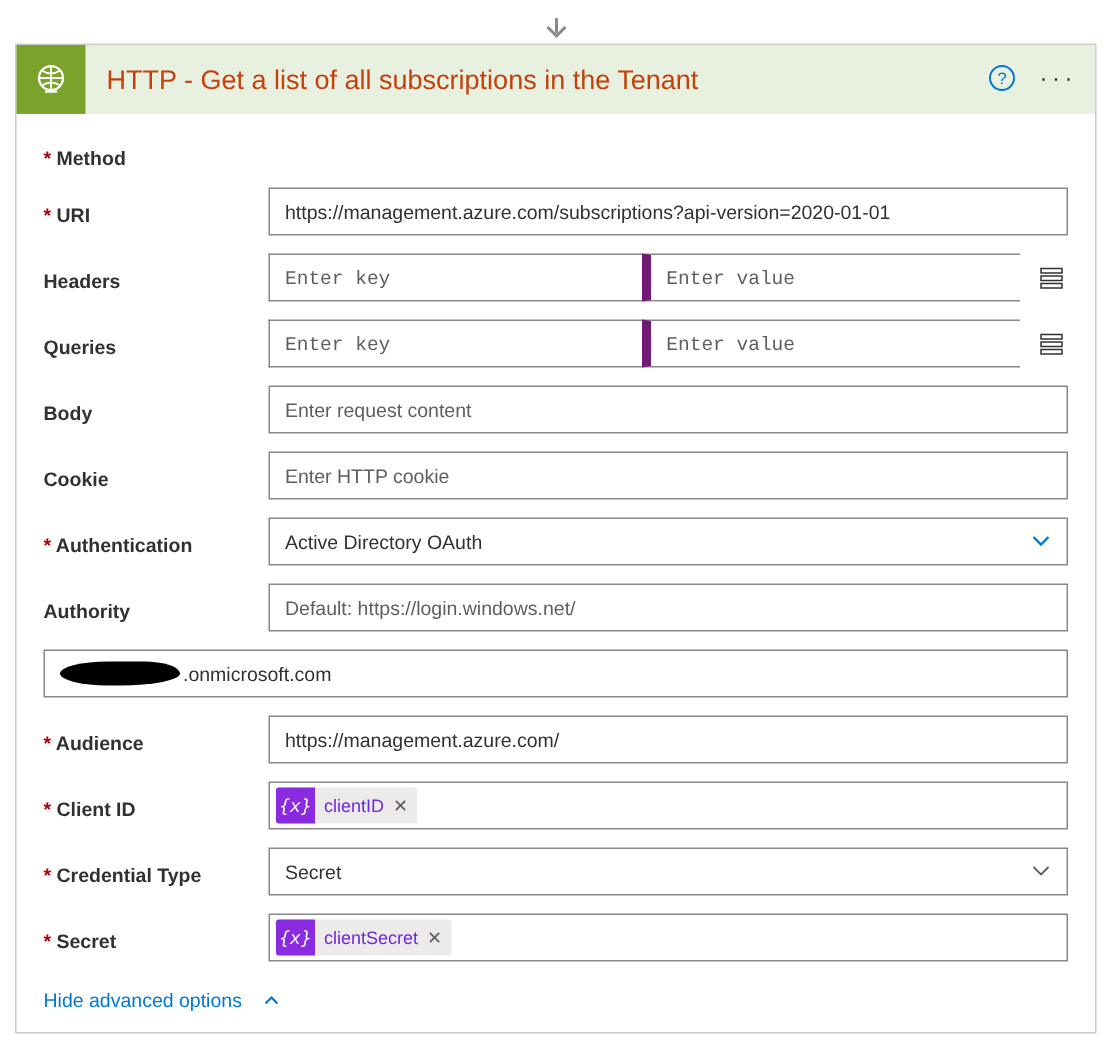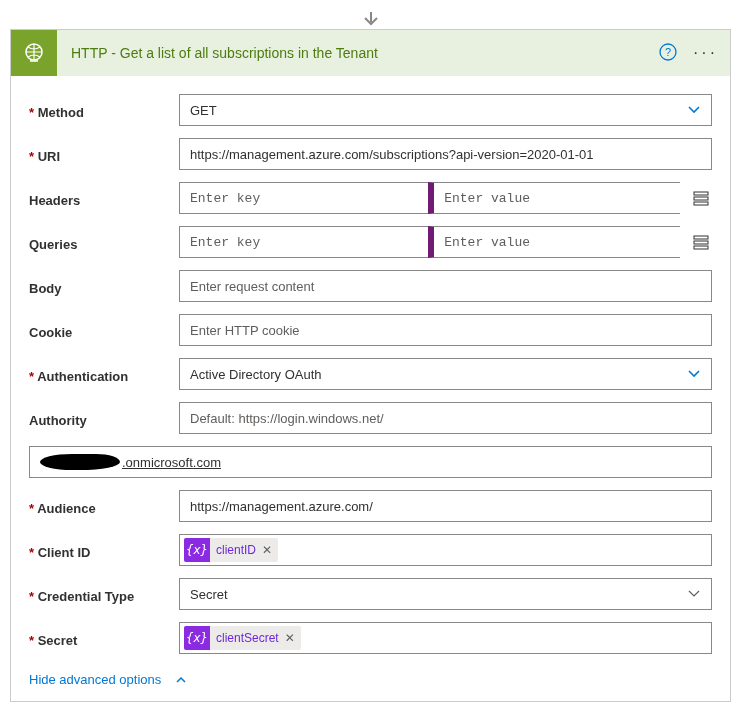--- a/index.html
+++ b/index.html
@@ -31,22 +31,22 @@
     width: 46px;
     height: 46px;
     background: #7aa32b;
     display: flex;
     align-items: center;
     justify-content: center;
     margin-right: 14px;
   }
   .header-title {
     flex: 1;
-    font-size: 14px;
-    color: #4d7c0f;
+    font-size: 18px;
+    color: #c2410c;
   }
   .header-actions {
     display: flex;
     align-items: center;
     gap: 16px;
   }
   .body {
     padding: 18px 18px 14px 18px;
   }
   .row {
@@ -180,28 +180,20 @@
         </svg>
       </span>
       <span style="letter-spacing:3px;color:#323130;font-size:16px;">···</span>
     </div>
   </div>
 
   <div class="body">
 
     <div class="row">
       <div class="label req">Method</div>
-      <div class="field-wrap">
-        <div class="select">
-          <span>GET</span>
-          <svg width="14" height="14" viewBox="0 0 14 14">
-              <path d="M2 4 l5 5 l5 -5" class="chev-blue" stroke-width="1.6" fill="none"></path>
-            </svg>
-        </div>
-      </div>
     </div>
 
     <div class="row">
       <div class="label req">URI</div>
       <div class="field-wrap">
         <input class="input" value="https://management.azure.com/subscriptions?api-version=2020-01-01" style="">
       </div>
     </div>
 
     <div class="row">
@@ -266,21 +258,21 @@
 
     <div class="row">
       <div class="label">Authority</div>
       <div class="field-wrap">
         <input class="input" placeholder="Default: https://login.windows.net/" style="">
       </div>
     </div>
 
     <div class="row">
       <div class="field-wrap">
-        <div class="input" style="display:flex;text-decoration:underline;">
+        <div class="input" style="display:flex;">
           <span class="redacted"></span>
           <span>.onmicrosoft.com</span>
         </div>
       </div>
     </div>
 
     <div class="row">
       <div class="label req">Audience</div>
       <div class="field-wrap">
         <input class="input" value="https://management.azure.com/" style="">

